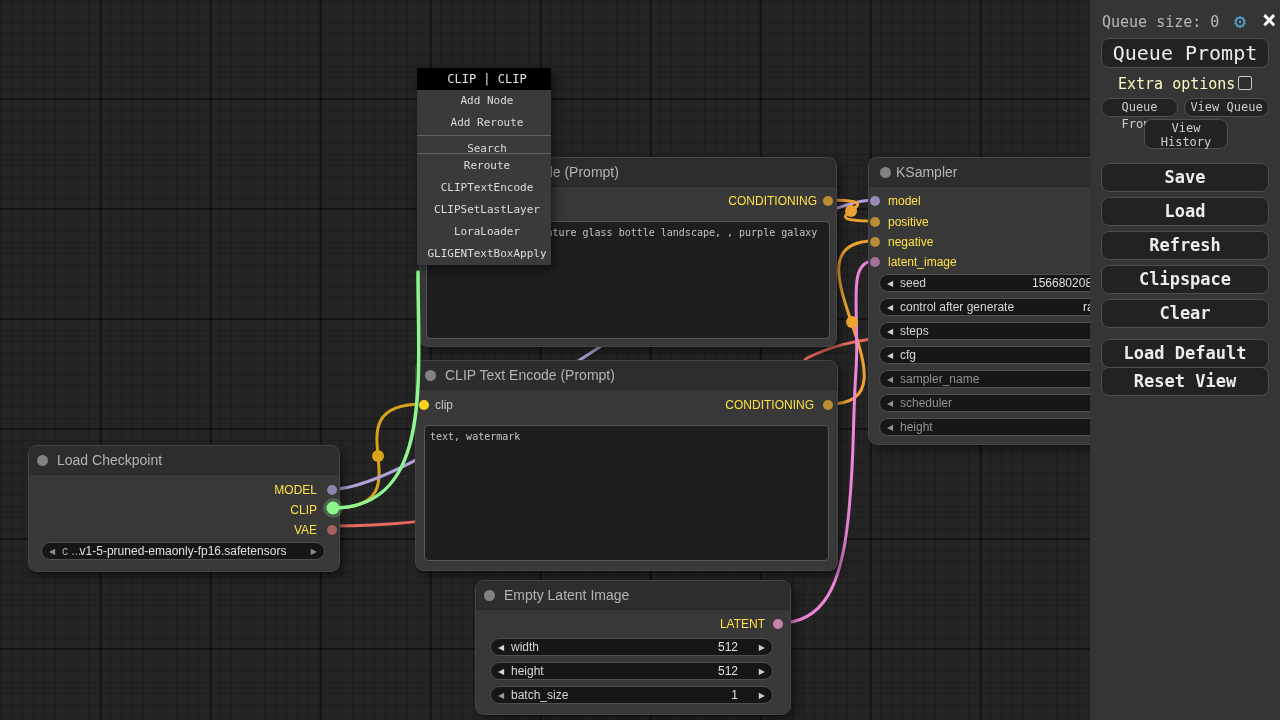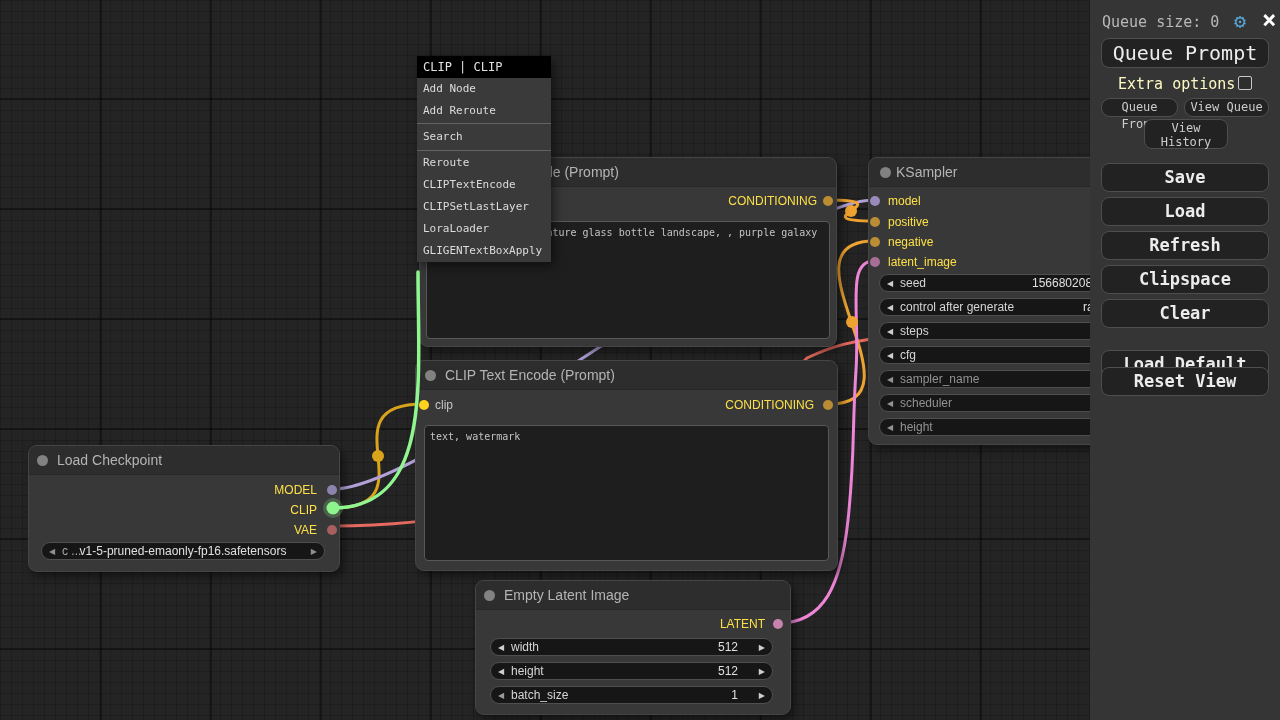--- a/index.html
+++ b/index.html
@@ -36,25 +36,25 @@
   .pill { position:absolute; height:18px; background:#161616; border:1px solid #4f4f4f;
     border-radius:9px; color:#d6d6d6; font-size:12px; line-height:16px; overflow:hidden; }
   .pill .arr { position:absolute; top:0; font-size:8px; line-height:17px; color:#cfcfcf; }
   .pill .arr.l { left:7px; } .pill .arr.r { right:7px; }
   .pill .lbl { position:absolute; left:20px; top:0; line-height:17px; }
   .pill .val { position:absolute; top:0; line-height:17px; color:#e0e0e0; }
   .pill.dim, .pill.dim .arr, .pill.dim .lbl { color:#939393; }
   .pill .val.center { left:0; right:0; text-align:center; }
 
   
-  .ctx { position:absolute; left:417px; top:56px; width:134px; z-index:4; background:#3a3a3a;
-    font-family:"DejaVu Sans Mono", monospace; box-shadow:3px 4px 10px rgba(0,0,0,.5); }
+  .ctx { position:absolute; left:417px; top:68px; width:134px; z-index:4; background:#3a3a3a;
+    font-family:"DejaVu Sans Mono", monospace; box-shadow:3px 4px 10px rgba(0,0,0,.5);text-align:center; }
   .ctx-title { height:22px; background:#000; color:#e2e2e2; font-size:12px; line-height:22px; padding-left:6px; }
   .ctx-item { height:22px; color:#dcdcdc; font-size:11px; line-height:22px; padding-left:6px; }
-  .ctx-item.search { height:24px; line-height:24px; }
+  .ctx-item.search { height:15px; line-height:24px; }
   .ctx-sep { border-top:1px solid #636363; margin:1px 0; }
 
   
   .sidebar { position:absolute; left:1090px; top:0; width:190px; height:720px; z-index:5;
     background:#353535; font-family:"DejaVu Sans Mono", monospace; }
   .queue-row { position:absolute; left:12px; top:11px; width:170px; height:22px; color:#b8b8b8;
     font-size:15px; line-height:22px; }
   .gear { position:absolute; left:132px; top:-2px; color:#58a6d9; font-size:20px; line-height:24px; }
   .close-x { position:absolute; left:160px; top:-4px; color:#ffffff; font-size:24px; line-height:26px; font-weight:bold; }
   .btn { position:absolute; background:#222222; border:1px solid #4e4e4e; border-radius:8px;
@@ -240,16 +240,16 @@
     <div class="btn btn-small btn-vq">View Queue</div>
     <div class="btn btn-vh">
       <div>View</div>
       <div>History</div>
     </div>
     <div class="btn btn-main" style="top:163px;">Save</div>
     <div class="btn btn-main" style="top:197px;">Load</div>
     <div class="btn btn-main" style="top:231px;">Refresh</div>
     <div class="btn btn-main" style="top:265px;">Clipspace</div>
     <div class="btn btn-main" style="top:299px;">Clear</div>
-    <div class="btn btn-main" style="top:350px;border-radius:8px;">Load Default</div>
+    <div class="btn btn-main" style="top:339px;border-radius:8px;">Load Default</div>
     <div class="btn btn-main" style="top:367px;">Reset View</div>
   </div>
 </div>
 
 </body></html>

